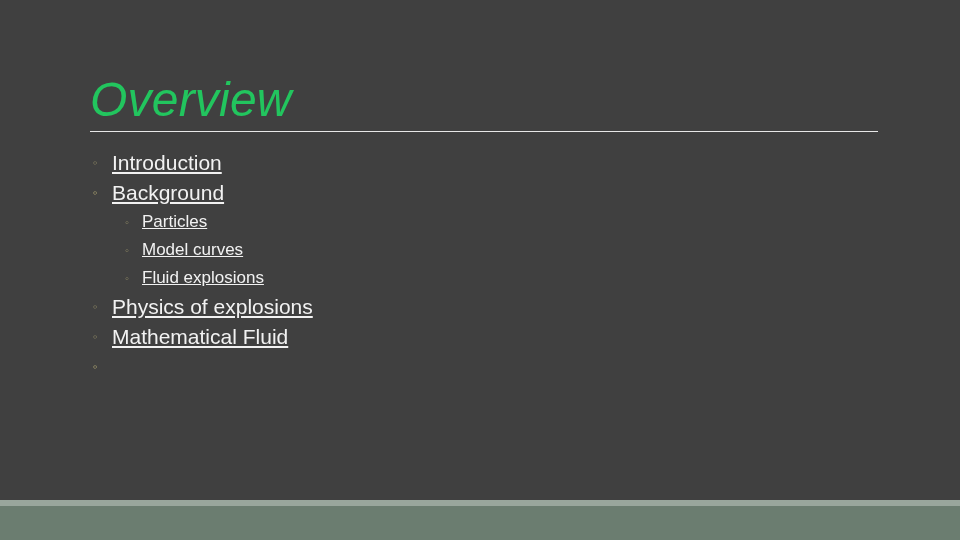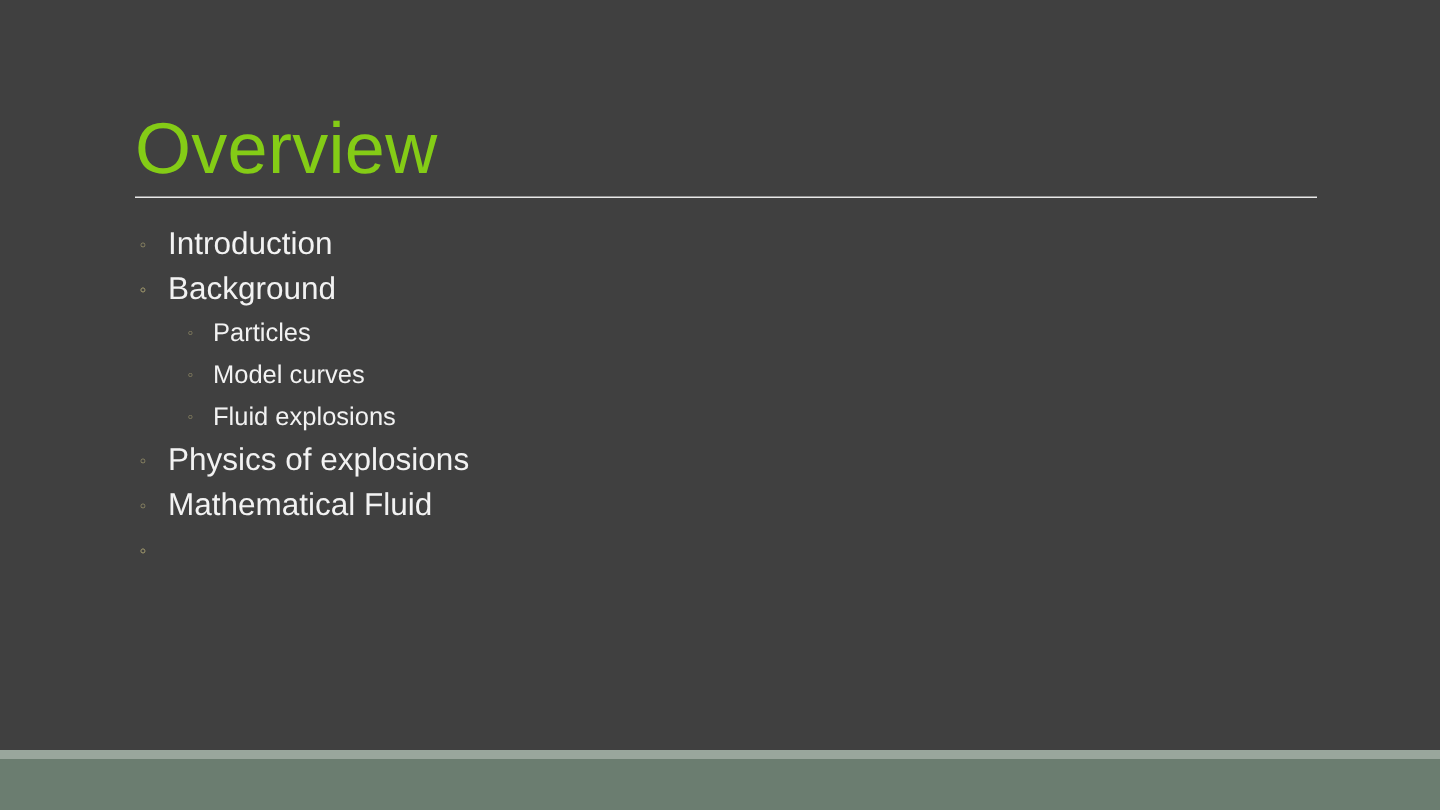--- a/index.html
+++ b/index.html
@@ -28,23 +28,24 @@
   .title-block {
     position: absolute;
     left: 90px;
     top: 72px;
     width: 790px;
   }
   .slide-title {
     font-size: 48px;
     font-weight: 300;
     line-height: 56px;
-    color: #84cc16;
+    color: #22c55e;
     letter-spacing: 0.2px;
     white-space: nowrap;
+    font-style: italic;
   }
   .title-rule {
     position: absolute;
     left: 90px;
     top: 131px;
     width: 788px;
     height: 1px;
     background: #e8e8e8;
   }
 
@@ -99,20 +100,21 @@
     position: absolute;
     left: 35px;
     top: 0;
     font-size: 11px;
     line-height: 28px;
     color: #8c8663;
   }
 
   .bullet-label {
     display: inline;
+    text-decoration: underline;
   }
 
   
   .footer-strip-light {
     position: absolute;
     left: 0;
     top: 500px;
     width: 960px;
     height: 6px;
     background: #99a69c;

